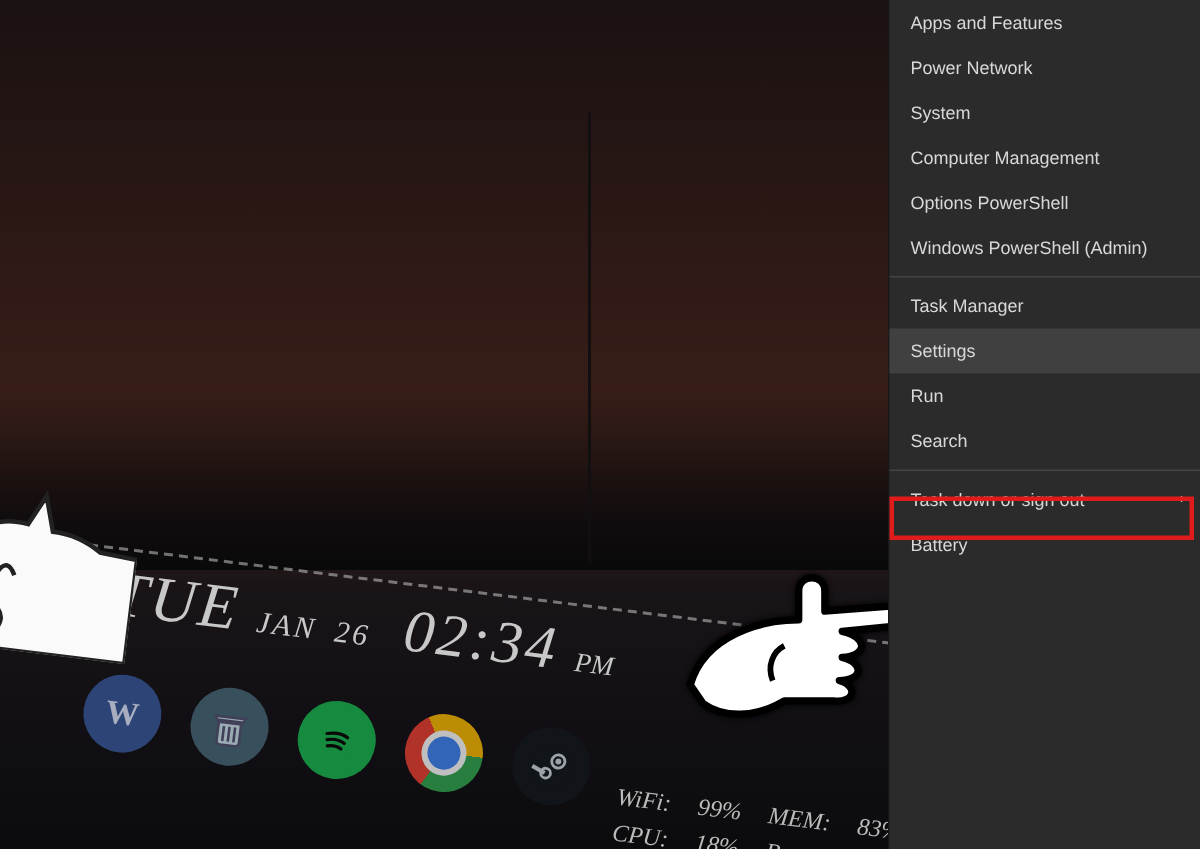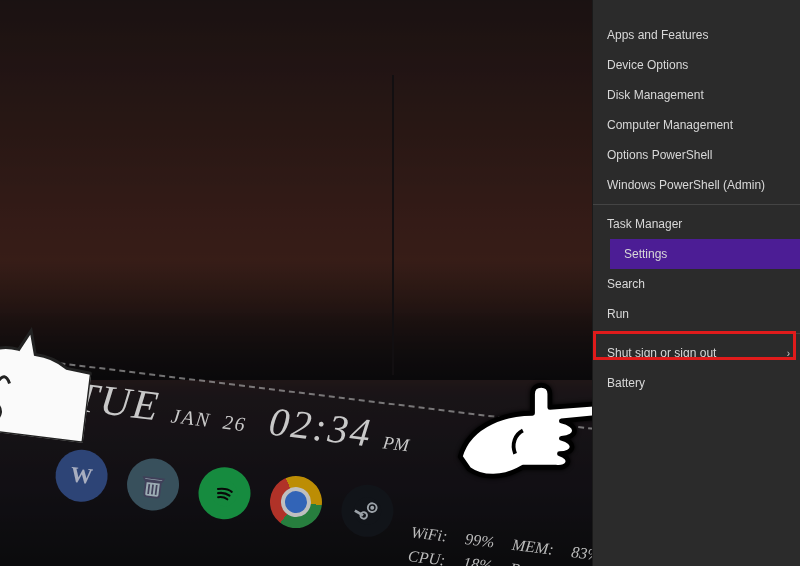--- a/index.html
+++ b/index.html
@@ -156,31 +156,31 @@
   
   .context-menu {
     position: absolute;
     right: 0;
     top: 0;
     bottom: 0;
     width: 208px;
     background: #2b2b2b;
     color: #d8d8d8;
     font-size: 12px;
-    padding: 20px 0;
+    padding: 0 0;
     z-index: 10;
     border-left: 1px solid #1a1a1a;
   }
   .menu-item {
     padding: 8px 14px;
     white-space: nowrap;
     position: relative;
     cursor: default;
   }
-  .menu-item.highlight { background: #4c1d95; margin-left: 17px; }
+  .menu-item.highlight { background: #404040; }
   .menu-sep { height: 1px; background: #444; margin: 4px 0; }
   .menu-item .chev {
     position: absolute;
     right: 10px;
     top: 50%;
     transform: translateY(-50%);
     font-size: 10px;
     color: #ccc;
   }
   .annot {
@@ -276,33 +276,33 @@
              C 126 80, 124 92, 108 92
              C 122 96, 118 108, 104 106
              L 70 106 C 50 118, 28 118, 14 108 Z" fill="#fff" stroke="#000" stroke-width="5" stroke-linejoin="round"></path>
     <path d="M70 68 C 62 72, 58 82, 62 92" fill="none" stroke="#000" stroke-width="4"></path>
   </svg>
 </div>
 
 <div class="context-menu">
   <div id="menu-sec-1">
       <div class="menu-item"><span>Apps and Features</span></div>
-      <div class="menu-item"><span>Device Options</span></div>
-      <div class="menu-item"><span>Disk Management</span></div>
+      <div class="menu-item"><span>Power Network</span></div>
+      <div class="menu-item"><span>System</span></div>
       <div class="menu-item"><span>Computer Management</span></div>
       <div class="menu-item"><span>Options PowerShell</span></div>
       <div class="menu-item"><span>Windows PowerShell (Admin)</span></div>
     </div>
   <div class="menu-sep"></div>
   <div id="menu-sec-2">
       <div class="menu-item"><span>Task Manager</span></div>
       <div class="menu-item highlight"><span>Settings</span></div>
+      <div class="menu-item"><span>Run</span></div>
       <div class="menu-item"><span>Search</span></div>
-      <div class="menu-item"><span>Run</span></div>
     </div>
   <div class="menu-sep"></div>
   <div id="menu-sec-3">
-      <div class="menu-item"><span>Shut sign or sign out</span><span class="chev">›</span></div>
+      <div class="menu-item"><span>Task down or sign out</span><span class="chev">›</span></div>
       <div class="menu-item"><span>Battery</span></div>
     </div>
 </div>
 
 <div class="annot"></div>
 
 </body></html>

